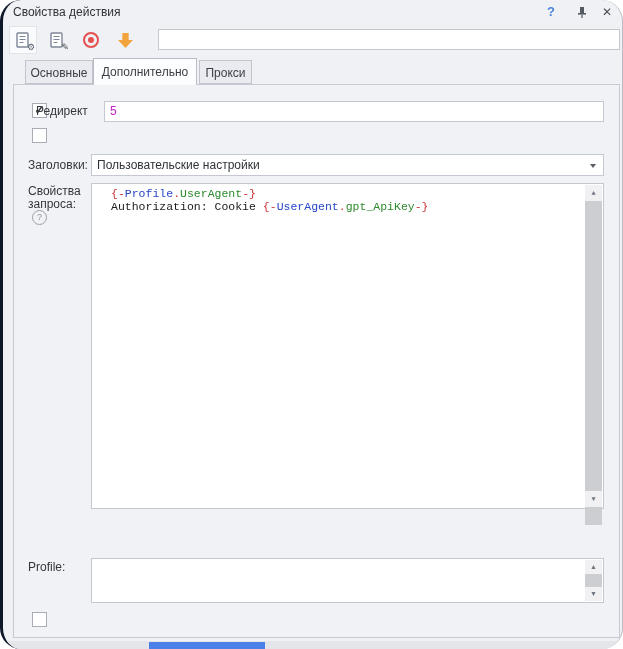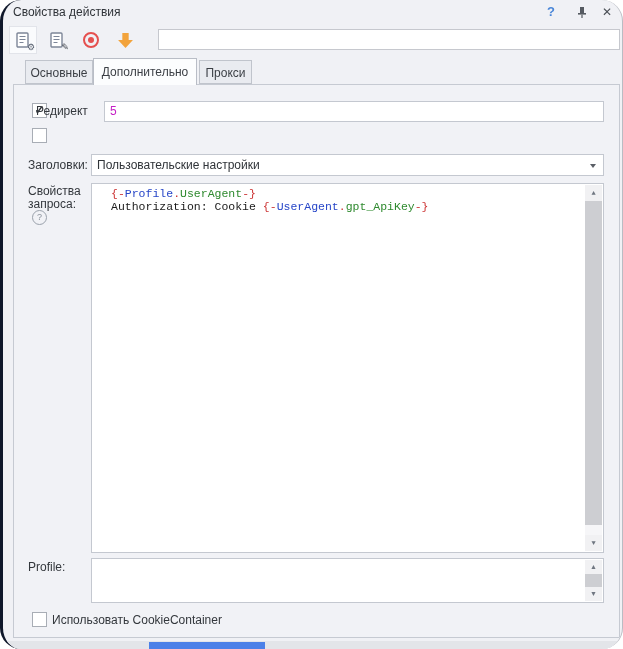--- a/index.html
+++ b/index.html
@@ -47,21 +47,21 @@
 
   .text-field { position:absolute; background:#fff; border:1px solid #c4c8d0; z-index:4; }
   .redirect-input { left:101px; top:101px; width:500px; height:21px; line-height:19px; padding-left:5px; color:var(--value_magenta); }
 
   .combo { left:88px; top:154px; width:513px; height:22px; line-height:20px; padding-left:5px; color:#2f3338; }
   .combo-arrow { position:absolute; right:7px; top:9px; width:0; height:0; border-left:3.5px solid transparent; border-right:3.5px solid transparent; border-top:4.5px solid #5a5f66; }
 
   .q-circle { position:absolute; left:29px; top:210px; width:15px; height:15px; border:1.5px solid #9aa1ab; border-radius:50%; color:#8a919b; font-size:9px; line-height:12px; text-align:center; z-index:4; }
 
   
-  .req-box { left:88px; top:183px; width:513px; height:370px; font-family:"Liberation Mono", monospace; font-size:11.5px;padding-left:38px; }
+  .req-box { left:88px; top:183px; width:513px; height:326px; font-family:"Liberation Mono", monospace; font-size:11.5px;padding-left:38px; }
   .code-area { position:absolute; left:19px; top:3px; right:20px; }
   .code-line { line-height:13px; white-space:pre; }
   .tok-red   { color:var(--macro_red); }
   .tok-blue  { color:var(--macro_blue); }
   .tok-green { color:var(--macro_green); }
   .tok-black { color:#1b1b1b; }
 
   
   .vscroll { position:absolute; top:1px; right:1px; bottom:1px; width:17px; background:#f6f6f8; }
   .sb-btn { position:absolute; left:0; width:17px; background:#f1f1f3; color:#6f7680; font-size:7px; text-align:center; }
@@ -165,21 +165,20 @@
   <div class="text-field cookie-box">
     <span></span>
     <div class="vscroll">
       <div class="sb-btn" style="top:0; height:14px; line-height:14px">▲</div>
       <div class="sb-thumb" style="top:14px; height:13px"></div>
       <div class="sb-btn" style="bottom:0; height:14px; line-height:14px">▼</div>
     </div>
   </div>
 
   <div class="checkbox" style="left:29px; top:612px"></div>
-  <span class="lbl" style="left:49px; top:613px">Использовать CookieContainer</span>
 
   <div class="bottom-track"></div>
   <div class="bottom-blue"></div>
   <div class="artifact" style="left:1px; top:643px; background:#c23a2c"></div>
   <div class="artifact" style="left:1px; top:646px; background:#d9a820"></div>
   <div class="artifact" style="left:4px; top:645px; background:#3f9b35"></div>
 
 </div>
 
 </body></html>

